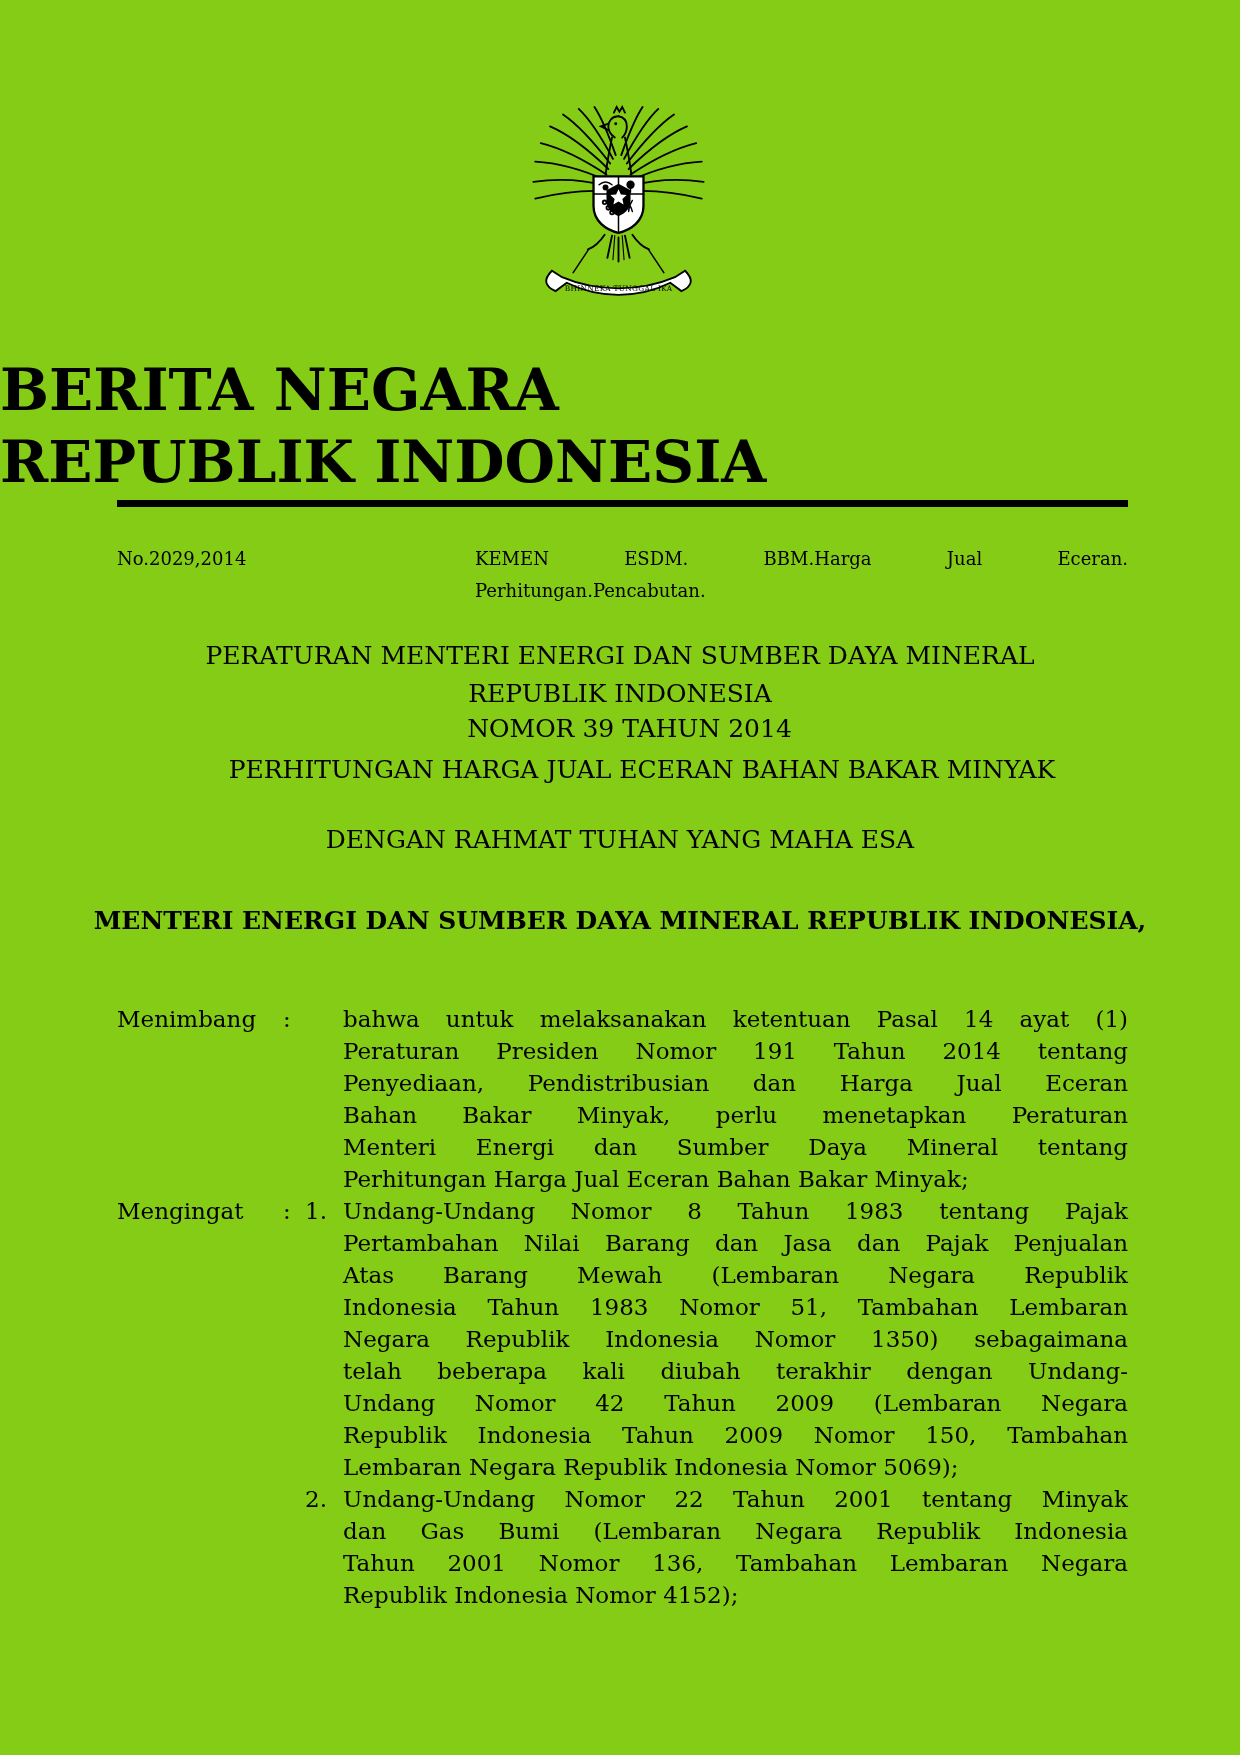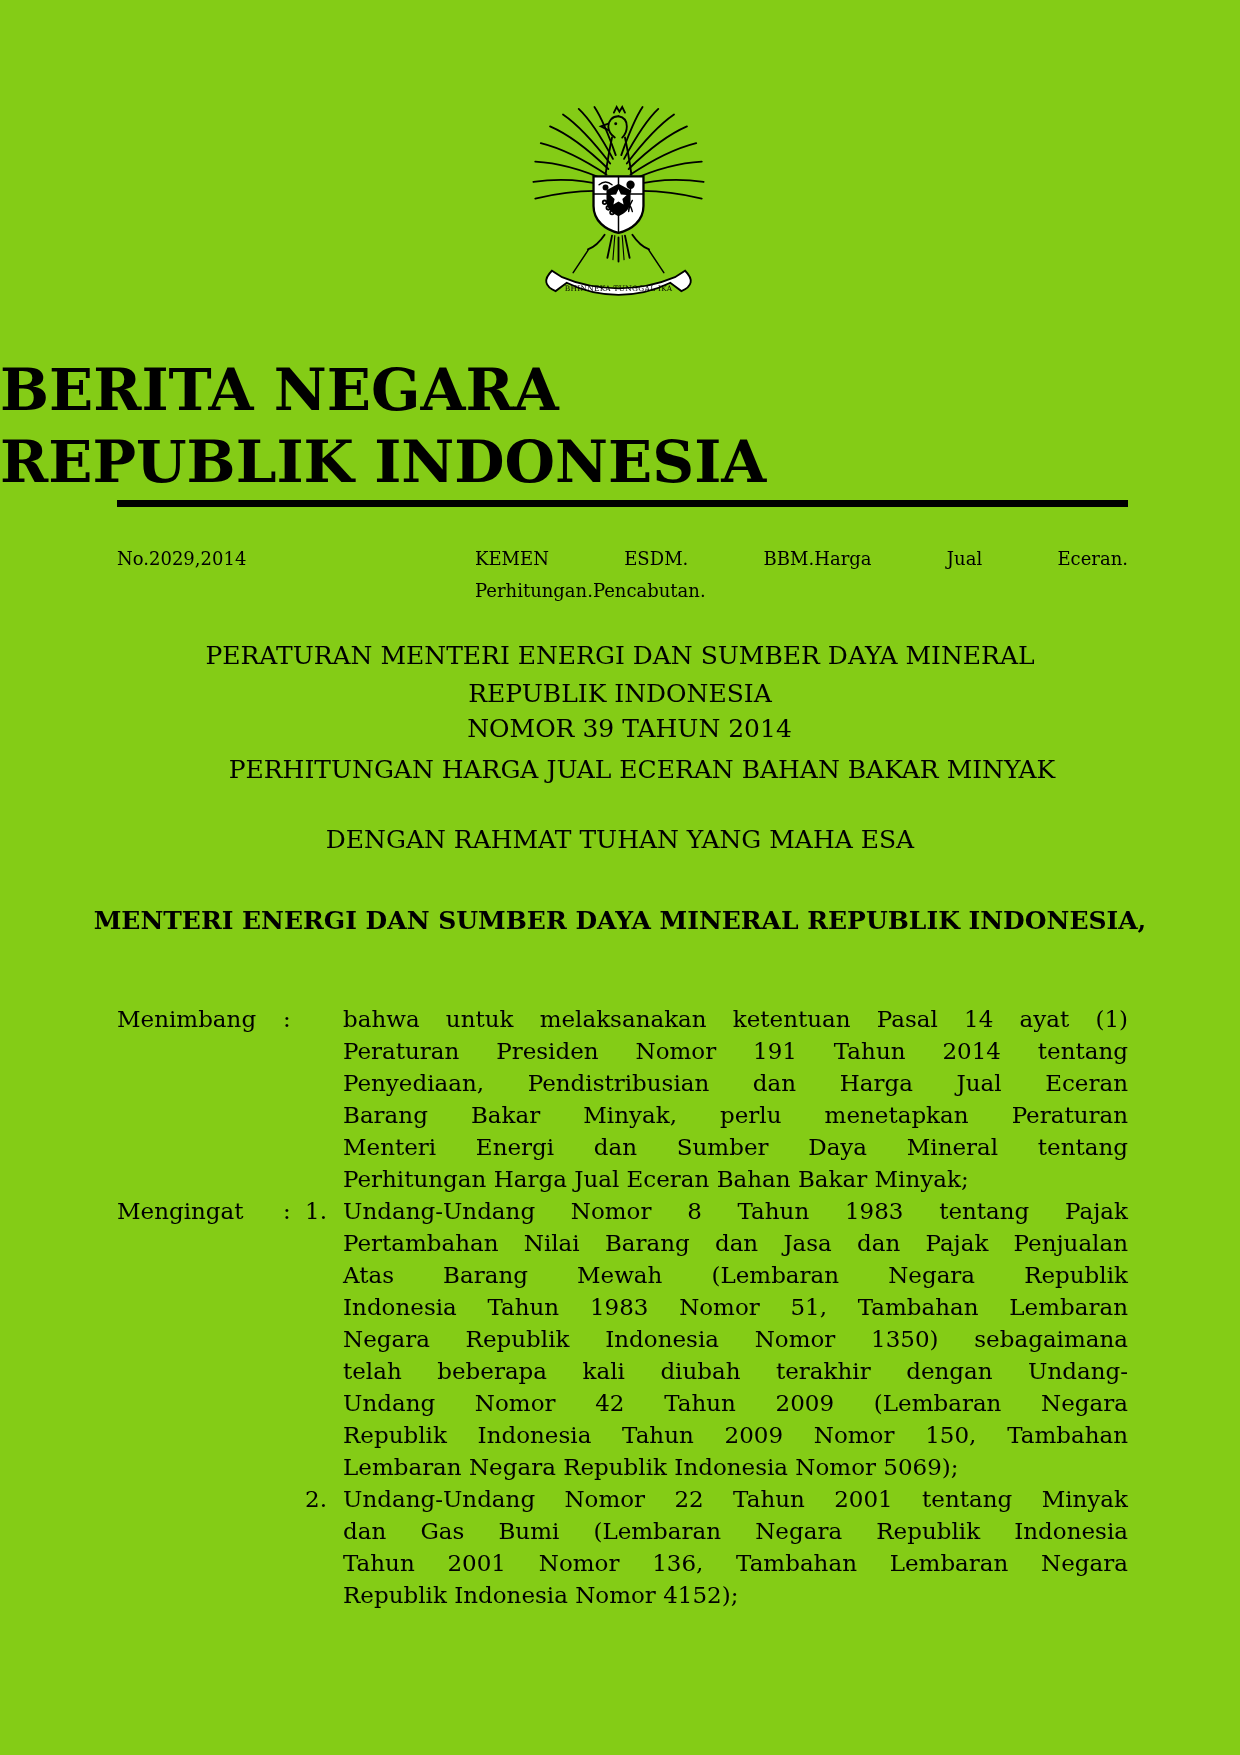--- a/index.html
+++ b/index.html
@@ -138,21 +138,21 @@
 
   <div class="body">
 
     <div class="cell">Menimbang</div>
     <div class="cell">:</div>
     <div class="cell"></div>
     <div class="cell">
       <div class="ln just">bahwa untuk melaksanakan ketentuan Pasal 14 ayat (1)</div>
       <div class="ln just">Peraturan Presiden Nomor 191 Tahun 2014 tentang</div>
       <div class="ln just">Penyediaan, Pendistribusian dan Harga Jual Eceran</div>
-      <div class="ln just">Barang Bakar Minyak, perlu menetapkan Peraturan</div>
+      <div class="ln just">Bahan Bakar Minyak, perlu menetapkan Peraturan</div>
       <div class="ln just">Menteri Energi dan Sumber Daya Mineral tentang</div>
       <div class="ln">Perhitungan Harga Jual Eceran Bahan Bakar Minyak;</div>
     </div>
 
     <div class="cell">Mengingat</div>
     <div class="cell">:</div>
     <div class="cell">1.</div>
     <div class="cell">
       <div class="ln just">Undang-Undang Nomor 8 Tahun 1983 tentang Pajak</div>
       <div class="ln just">Pertambahan Nilai Barang dan Jasa dan Pajak Penjualan</div>

